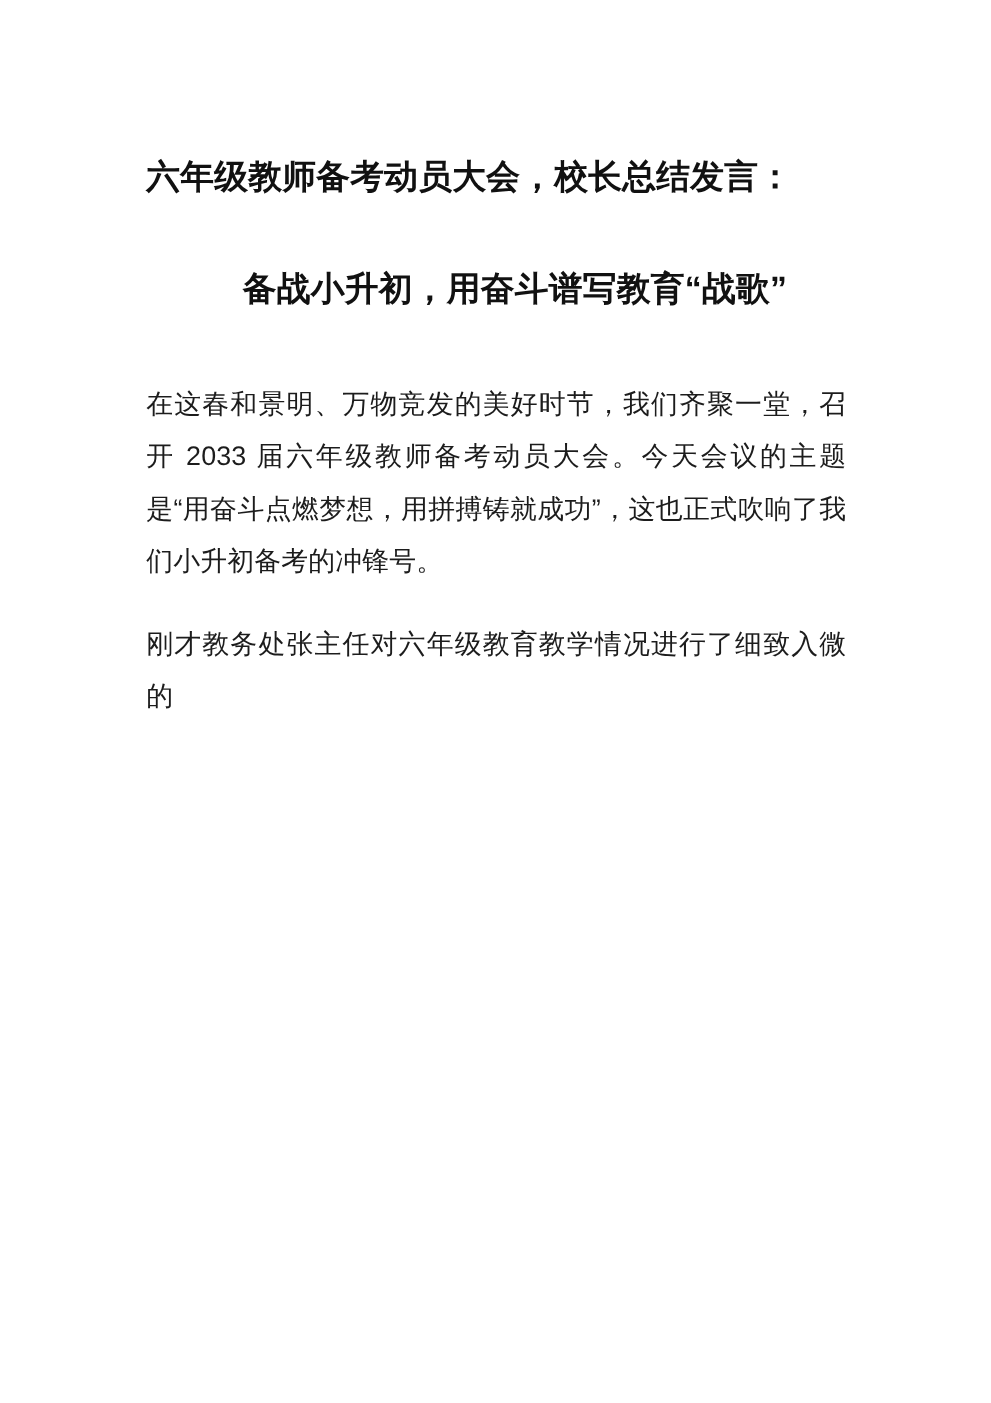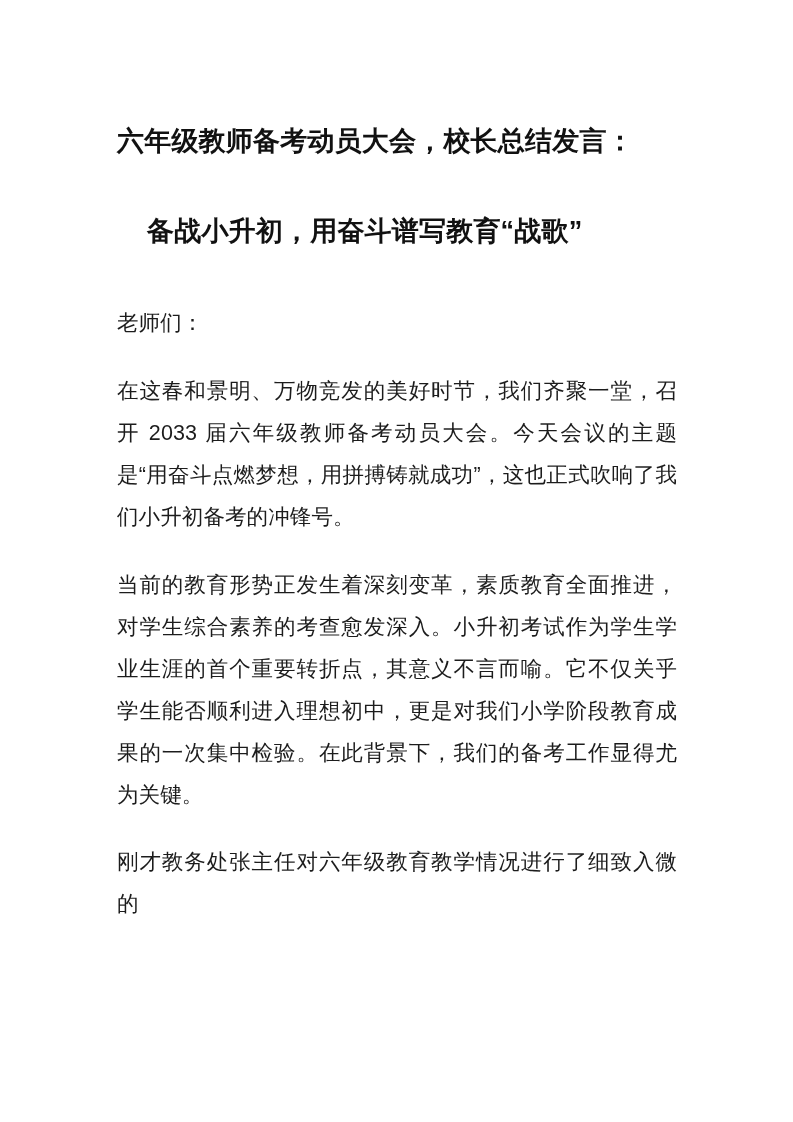--- a/index.html
+++ b/index.html
@@ -36,20 +36,21 @@
     color: #111111;
     margin: 0;
     white-space: nowrap;
   }
   .title-line-1 {
     padding-top: 122px;
   }
   .title-line-2 {
     padding-top: 52px;
     padding-left: 30px;
+    text-align: center;
   }
   .body-block {
     margin-top: 52px;
   }
   .para {
     font-size: 21.5px;
     line-height: 42px;
     color: #1c1c1c;
     margin: 0 0 26px 0;
     text-align: justify;
@@ -69,24 +70,22 @@
 
 <div class="page">
   <div class="content">
 
     <h1 class="doc-title title-line-1">六年级教师备考动员大会，校长总结发言：</h1>
 
     <h2 class="doc-title title-line-2">备战小升初，用奋斗谱写教育“战歌”</h2>
 
     <div class="body-block">
 
-      <p class="para short">老师们：</p>
 
 
       <p class="para">在这春和景明、万物竞发的美好时节，我们齐聚一堂，召开 2033 届六年级教师备考动员大会。今天会议的主题是“用奋斗点燃梦想，用拼搏铸就成功”，这也正式吹响了我们小升初备考的冲锋号。</p>
 
-      <p class="para">当前的教育形势正发生着深刻变革，素质教育全面推进，对学生综合素养的考查愈发深入。小升初考试作为学生学业生涯的首个重要转折点，其意义不言而喻。它不仅关乎学生能否顺利进入理想初中，更是对我们小学阶段教育成果的一次集中检验。在此背景下，我们的备考工作显得尤为关键。</p>
 
       <p class="para last">刚才教务处张主任对六年级教育教学情况进行了细致入微的</p>
 
     </div>
   </div>
 </div>
 
 </body></html>

